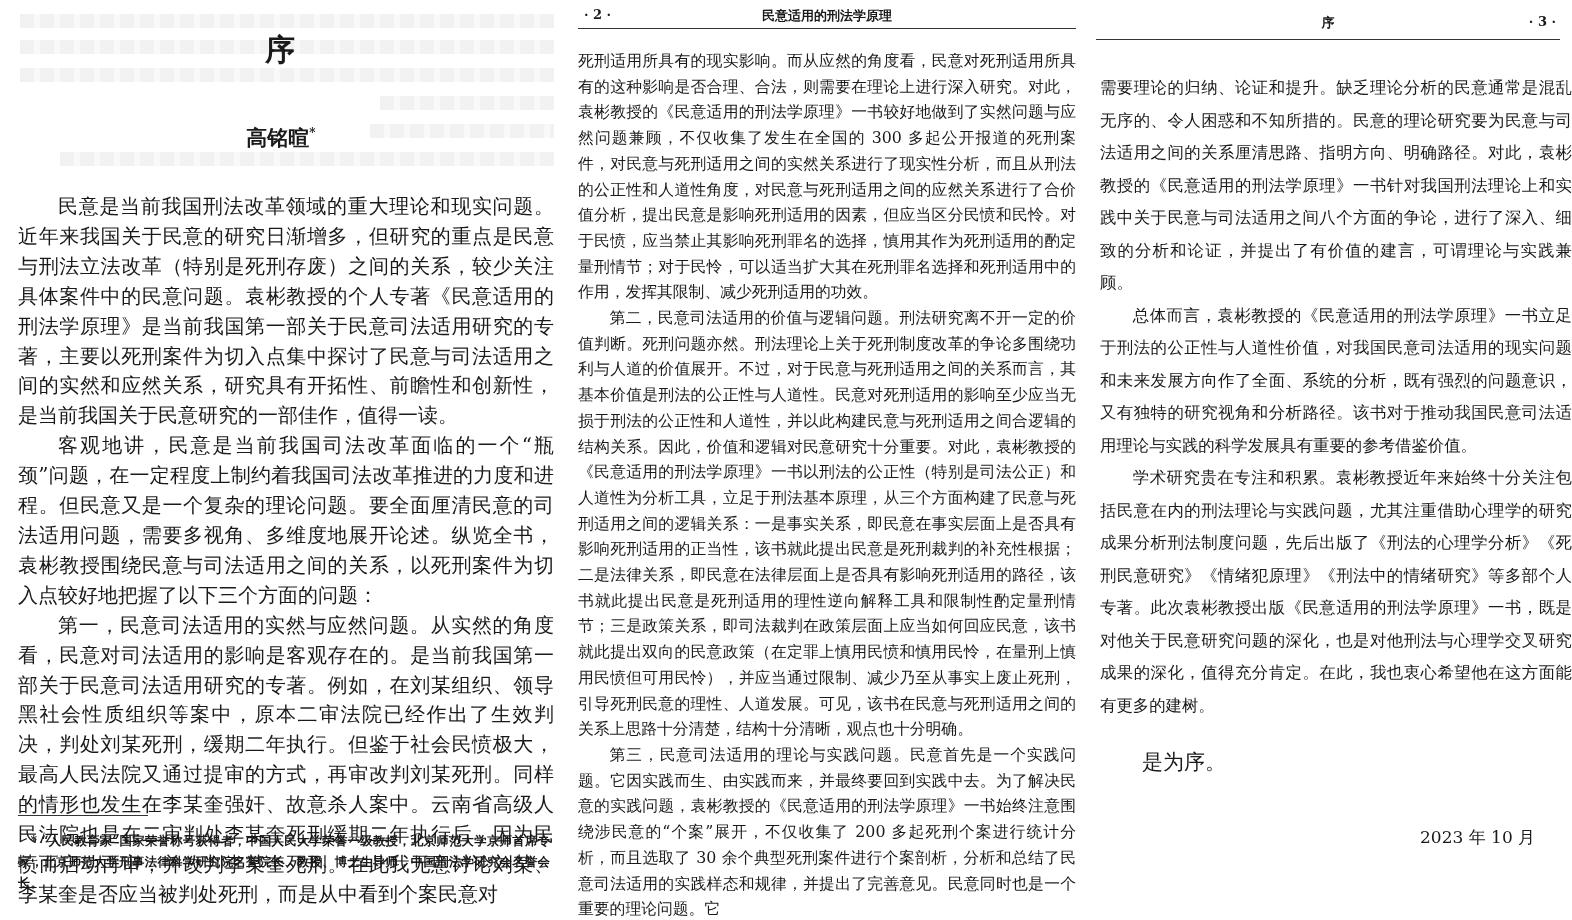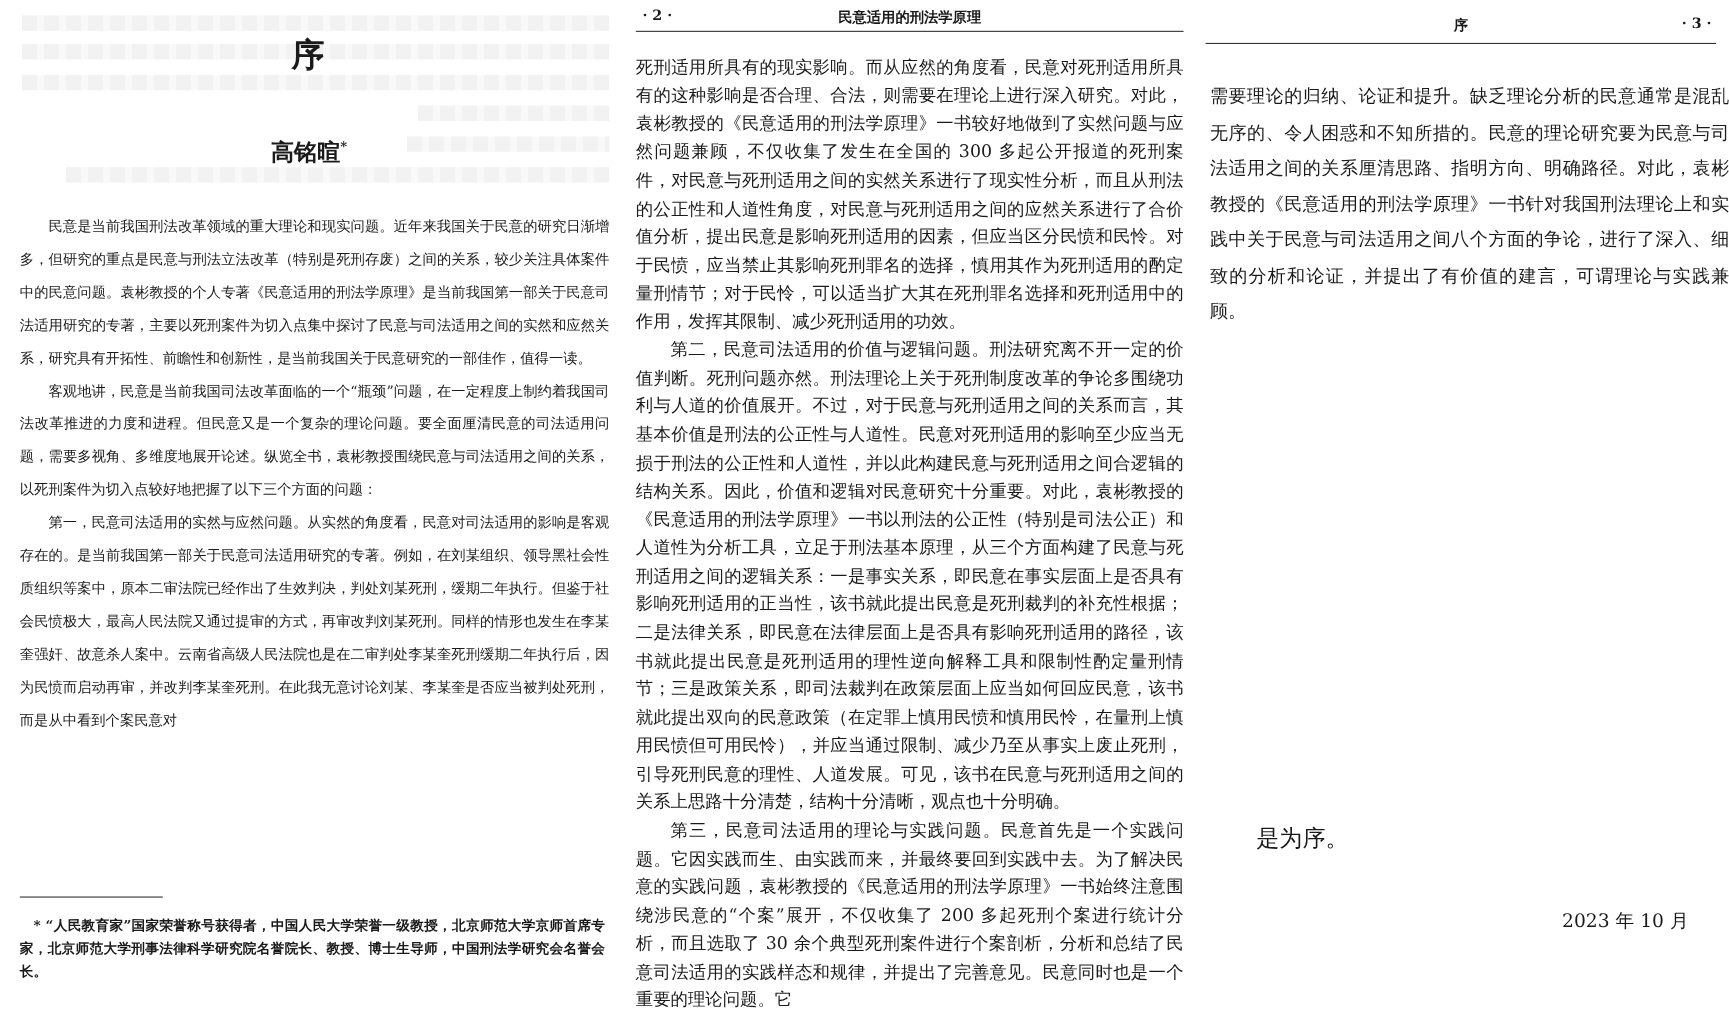--- a/index.html
+++ b/index.html
@@ -16,21 +16,21 @@
 
   .title { position: absolute; left: 0; right: 0; top: 30px; text-align: center; font-size: 30px; font-weight: bold; letter-spacing: 2px; }
   .author { position: absolute; left: 0; right: 0; top: 96px; text-align: center; font-size: 21px; font-weight: bold; margin-top: 28px; }
   .author sup { font-size: 12px; }
 
   .running-head { position: absolute; left: 12px; right: 10px; top: 3px; height: 26px; font-size: 13px; font-weight: bold; border-bottom: 1.5px solid #333; }
   .running-head .pn { position: absolute; top: 4px; }
   .running-head .rt { position: absolute; top: 4px; left: 0; right: 0; text-align: center; }
 
   .body { position: absolute; font-size: 16.6px; line-height: 28.1px; text-align: justify; text-justify: inter-ideograph; }
-  .page-left .body { left: 18px; right: 8px; top: 192px; font-size: 13px; line-height: 29.9px; }
+  .page-left .body { left: 18px; right: 8px; top: 192px; font-size: 20px; line-height: 29.9px; }
   .page-mid .body { left: 12px; right: 10px; top: 48px; font-size: 15.8px; line-height: 25.7px; }
   .page-right .body { left: 8px; right: 0; top: 72px; font-size: 16.4px; line-height: 32.5px; }
   .body p { text-indent: 2em; }
   .body p.cont { text-indent: 0; }
 
   .fn-rule { position: absolute; left: 18px; top: 815px; width: 130px; border-top: 1.5px solid #333; }
   .footnote { position: absolute; left: 18px; right: 12px; top: 830px; font-size: 12.4px; line-height: 21px; font-weight: bold; text-align: justify; text-indent: 1em; }
 
   .closing { position: absolute; left: 8px; top: 748px; font-size: 21px; text-indent: 2em; }
   .date { position: absolute; left: 328px; top: 826px; font-size: 17px; }
@@ -73,16 +73,18 @@
   </div>
 </div>
 
 <div class="page page-right">
   <div class="running-head" style="top:8px; left:4px; right:12px; height:32px">
     <span class="rt" style="top:6px">序</span>
     <span class="pn" style="right:4px; top:6px">· 3 ·</span>
   </div>
   <div class="body">
     <p class="cont">需要理论的归纳、论证和提升。缺乏理论分析的民意通常是混乱无序的、令人困惑和不知所措的。民意的理论研究要为民意与司法适用之间的关系厘清思路、指明方向、明确路径。对此，袁彬教授的《民意适用的刑法学原理》一书针对我国刑法理论上和实践中关于民意与司法适用之间八个方面的争论，进行了深入、细致的分析和论证，并提出了有价值的建言，可谓理论与实践兼顾。</p>
+    <p>总体而言，袁彬教授的《民意适用的刑法学原理》一书立足于刑法的公正性与人道性价值，对我国民意司法适用的现实问题和未来发展方向作了全面、系统的分析，既有强烈的问题意识，又有独特的研究视角和分析路径。该书对于推动我国民意司法适用理论与实践的科学发展具有重要的参考借鉴价值。</p>
+    <p>学术研究贵在专注和积累。袁彬教授近年来始终十分关注包括民意在内的刑法理论与实践问题，尤其注重借助心理学的研究成果分析刑法制度问题，先后出版了《刑法的心理学分析》《死刑民意研究》《情绪犯原理》《刑法中的情绪研究》等多部个人专著。此次袁彬教授出版《民意适用的刑法学原理》一书，既是对他关于民意研究问题的深化，也是对他刑法与心理学交叉研究成果的深化，值得充分肯定。在此，我也衷心希望他在这方面能有更多的建树。</p>
   </div>
   <div class="closing">是为序。</div>
   <div class="date">2023 年 10 月</div>
 </div>
 
 </body></html>

